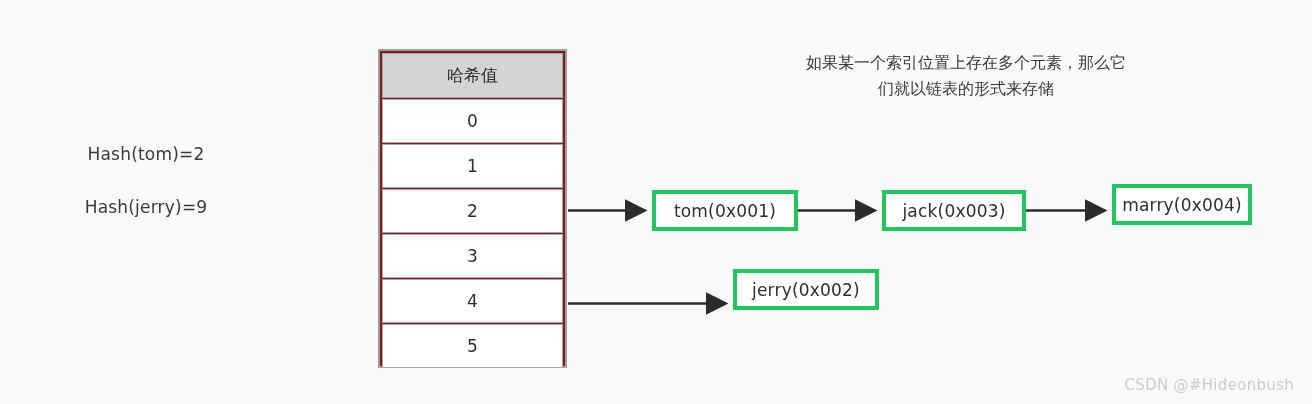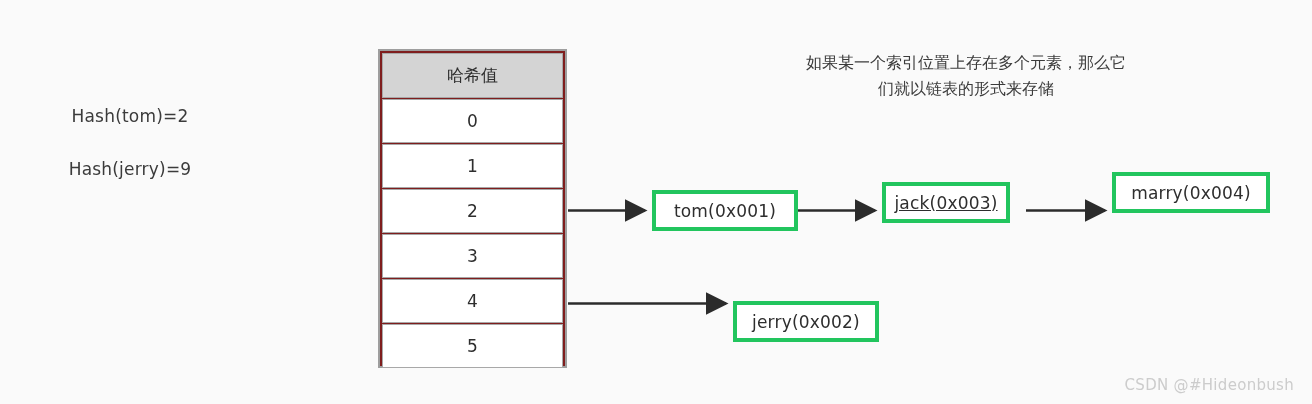--- a/index.html
+++ b/index.html
@@ -22,21 +22,22 @@
 
   
   .hash-label {
     position: absolute;
     font-size: 17px;
     color: #3b3b3b;
     white-space: nowrap;
     letter-spacing: 0.2px;
     text-align: center;
     width: 260px;
-    left: 0;
+    left: 16px;
+    margin-top: 38px;
   }
 
   
   #hash-table {
     position: absolute;
     left: 378px;
     top: 49px;
     width: 189px;
     height: 319px;
     border: 2px solid #9e9e9e;
@@ -122,23 +123,23 @@
     <div class="cell header">哈希值</div>
     <div class="cell">0</div>
     <div class="cell">1</div>
     <div class="cell">2</div>
     <div class="cell">3</div>
     <div class="cell">4</div>
     <div class="cell">5</div>
   </div>
 
   <div class="node" style="left:652px; top:190px; width:146px;">tom(0x001)</div>
-  <div class="node" style="left:882px; top:182px; width:128px;text-decoration:underline;">jack(0x003)</div>
-  <div class="node" style="left:1112px; top:172px; width:158px;">marry(0x004)</div>
-  <div class="node" style="left:733px; top:301px; width:146px;text-align:right;">jerry(0x002)</div>
+  <div class="node" style="left:882px; top:190px; width:144px;">jack(0x003)</div>
+  <div class="node" style="left:1112px; top:184px; width:140px;">marry(0x004)</div>
+  <div class="node" style="left:733px; top:269px; width:146px;text-align:right;">jerry(0x002)</div>
 
   <svg id="arrows" viewBox="0 0 1312 404" xmlns="http://www.w3.org/2000/svg">
     <defs>
       <marker id="ah" markerWidth="9" markerHeight="9" refX="8" refY="4.5" orient="auto" markerUnits="strokeWidth">
         <path d="M0,0 L9,4.5 L0,9 z" fill="#2b2b2b"></path>
       </marker>
     </defs>
 
     <line x1="568" y1="210.5" x2="645" y2="210.5" stroke="#2b2b2b" stroke-width="2.5" marker-end="url(#ah)"></line>
 

